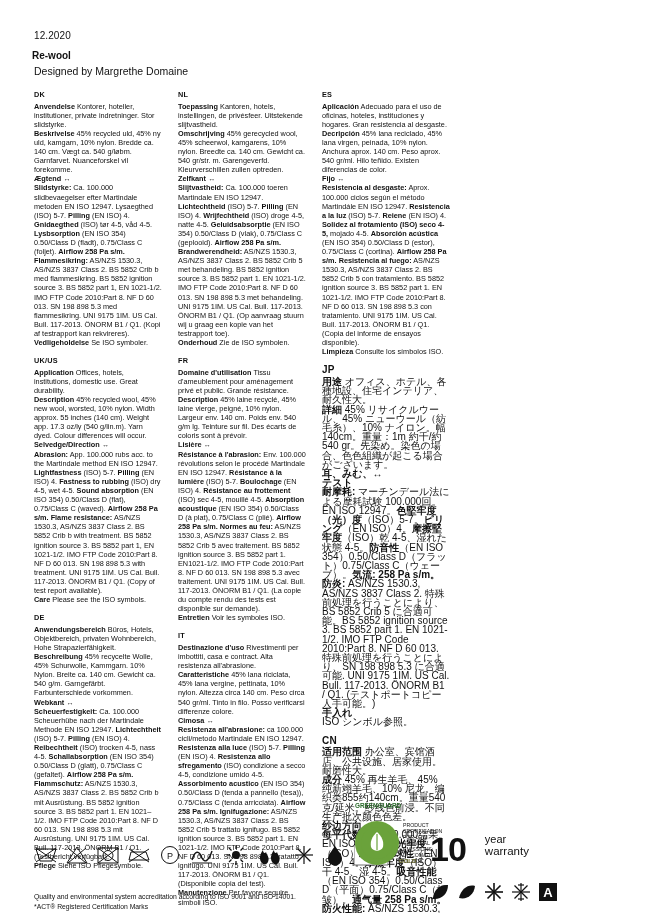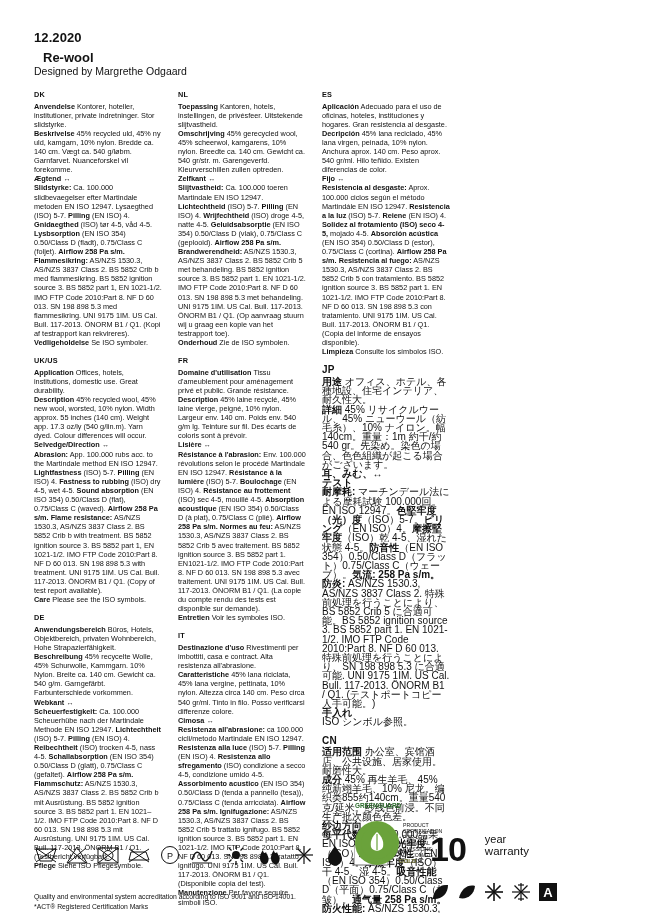--- a/index.html
+++ b/index.html
@@ -3,22 +3,22 @@
 <meta charset="utf-8">
 <style>
   html,body{margin:0;padding:0;}
   body{
     width:645px;height:913px;background:#ffffff;
     font-family:"Liberation Sans", sans-serif;
     color:#111;
     -webkit-font-smoothing:antialiased;
   }
   .page{position:relative;width:645px;height:913px;overflow:hidden;padding:0;box-sizing:border-box;}
-  .date{position:absolute;left:34px;top:30px;font-size:13px;color:#111;letter-spacing:.1px;font-weight:bold;}
-  .title{position:absolute;left:43px;top:50px;font-size:13px;font-weight:bold;}
+  .date{position:absolute;left:34px;top:30px;font-size:10px;color:#111;letter-spacing:.1px;}
+  .title{position:absolute;left:32px;top:50px;font-size:10px;font-weight:bold;}
   .subtitle{position:absolute;left:34px;top:65px;font-size:10.5px;font-weight:normal;}
 
   .cols{position:absolute;left:34px;top:90px;width:580px;}
   .col{position:absolute;top:0;width:128px;}
   .col.c1{left:0;}
   .col.c2{left:144px;}
   .col.c3{left:288px;}
   .col.c4{left:432px;width:150px;}
 
   .lang{font-size:7.3px;line-height:9.1px;margin-bottom:9px;}
@@ -49,21 +49,21 @@
   .footer{position:absolute;left:34px;top:92px;font-size:6.8px;line-height:9.6px;width:380px;}
   .footer div{margin:0;}
 </style>
 </head>
 <body>
 
 <div class="page">
 
   <div class="date">12.2020</div>
   <div class="title">Re-wool</div>
-  <div class="subtitle">Designed by Margrethe Odgaard</div>
+  <div class="subtitle">Designed by Margrethe Domaine</div>
 
   <div class="cols">
     <div class="col c1">
         <div class="lang">
           <span class="code">DK</span>
           <p><b>Anvendelse</b> Kontorer, hoteller, institutioner, private indretninger. Stor slidstyrke.<br><b>Beskrivelse</b> 45% recycled uld, 45% ny uld, kamgarn, 10% nylon. Bredde ca. 140 cm. Vægt ca. 540 g/løbm. Garnfarvet. Nuanceforskel vil forekomme.<br><b>Ægtend ↔</b><br><b>Slidstyrke:</b> Ca. 100.000 slidbevaegelser efter Martindale metoden EN ISO 12947. Lysaegthed (ISO) 5-7. <b>Pilling</b> (EN ISO) 4. <b>Gnidaegthed</b> (ISO) tør 4-5, våd 4-5. <b>Lysbsorption</b> (EN ISO 354) 0.50/Class D (fladt), 0.75/Class C (foljet). <b>Airflow 258 Pa s/m. Flammesikring:</b> AS/NZS 1530.3, AS/NZS 3837 Class 2. BS 5852 Crib b med flammesikring. BS 5852 ignition source 3. BS 5852 part 1, EN 1021-1/2. IMO FTP Code 2010:Part 8. NF D 60 013. SN 198 898 5.3 med flammesikring. UNI 9175 1IM. US Cal. Bull. 117-2013. ÖNORM B1 / Q1. (Kopi af testrapport kan rekvireres).<br><b>Vedligeholdelse</b> Se ISO symboler.</p>
         </div>
         <div class="lang">
           <span class="code">UK/US</span>
           <p><b>Application</b> Offices, hotels, institutions, domestic use. Great durability.<br><b>Description</b> 45% recycled wool, 45% new wool, worsted, 10% nylon. Width approx. 55 inches (140 cm). Weight app. 17.3 oz/ly (540 g/lin.m). Yarn dyed. Colour differences will occur.<br><b>Selvedge/Direction ↔</b><br><b>Abrasion:</b> App. 100.000 rubs acc. to the Martindale method EN ISO 12947.<br><b>Lightfastness</b> (ISO) 5-7. <b>Pilling</b> (EN ISO) 4. <b>Fastness to rubbing</b> (ISO) dry 4-5, wet 4-5. <b>Sound absorption</b> (EN ISO 354) 0.50/Class D (flat), 0.75/Class C (waved). <b>Airflow 258 Pa s/m. Flame resistance:</b> AS/NZS 1530.3, AS/NZS 3837 Class 2. BS 5852 Crib b with treatment. BS 5852 ignition source 3. BS 5852 part 1, EN 1021-1/2. IMO FTP Code 2010:Part 8. NF D 60 013. SN 198 898 5.3 with treatment. UNI 9175 1IM. US Cal. Bull. 117-2013. ÖNORM B1 / Q1. (Copy of test report available).<br><b>Care</b> Please see the ISO symbols.</p>

